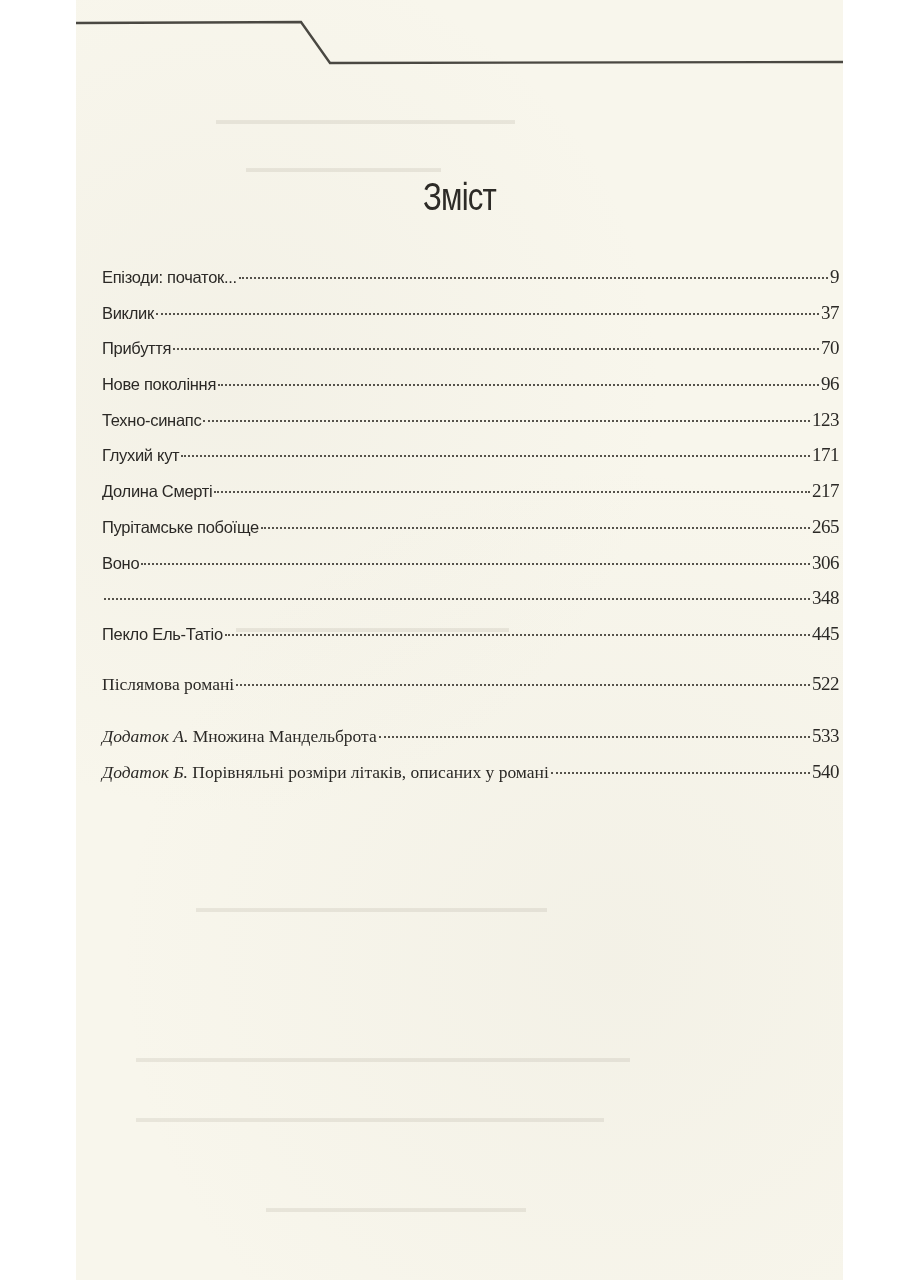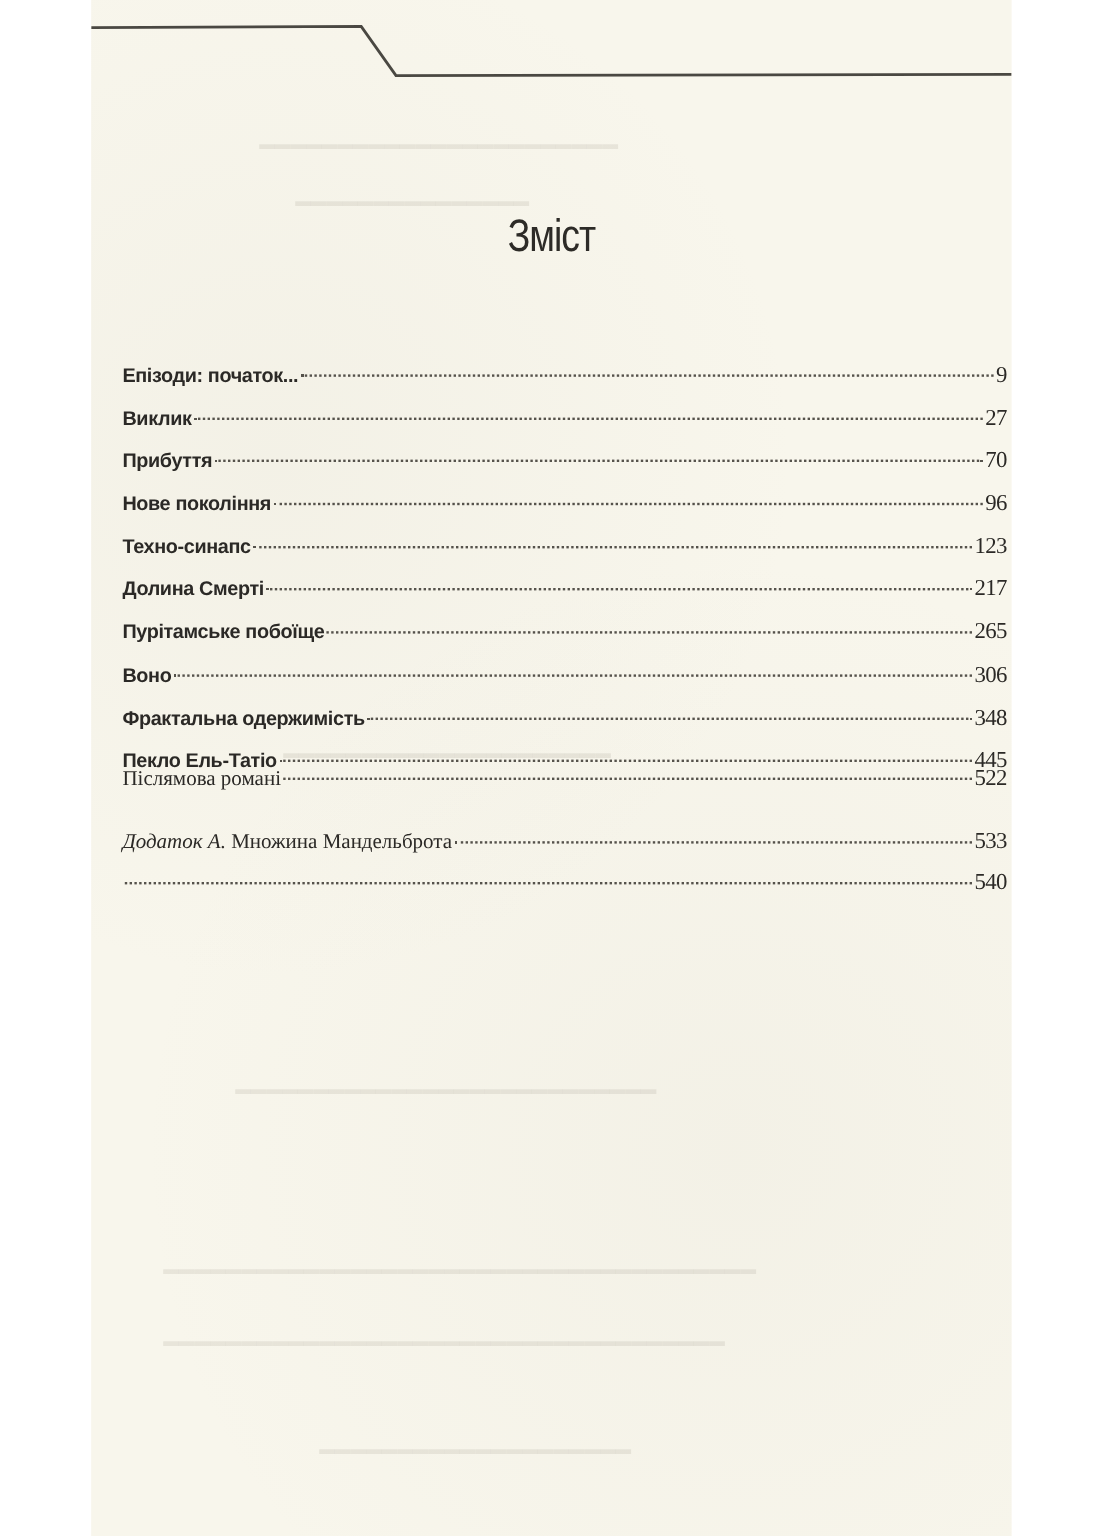--- a/index.html
+++ b/index.html
@@ -61,23 +61,22 @@
       height: 35.7px;
       display: flex;
       align-items: baseline;
       font-family: "Liberation Sans Narrow", "Liberation Sans", sans-serif;
       font-size: 16.5px;
       color: #2b2926;
       line-height: 26px;
       cursor: pointer;
     }
     .toc-row.bold .entry-title {
-      font-weight: bold;
+      font-weight: normal;
       letter-spacing: -0.3px;
-      margin-top: 36px;
     }
     .entry-title {
       white-space: nowrap;
       flex: 0 0 auto;
       transform-origin: left;
     }
     .leader {
       flex: 1 1 auto;
       margin: 0 2px;
       border-bottom: 2px dotted #55524b;
@@ -124,54 +123,58 @@
   <div class="toc">
 
     <div class="toc-row bold">
       <span class="entry-title">Епізоди: початок...</span>
       <span class="leader"></span>
       <span class="page-num">9</span>
     </div>
     <div class="toc-row bold">
       <span class="entry-title">Виклик</span>
       <span class="leader"></span>
-      <span class="page-num">27</span>
+      <span class="page-num">37</span>
     </div>
     <div class="toc-row bold">
       <span class="entry-title">Прибуття</span>
       <span class="leader"></span>
       <span class="page-num">70</span>
     </div>
     <div class="toc-row bold">
       <span class="entry-title">Нове покоління</span>
       <span class="leader"></span>
       <span class="page-num">96</span>
     </div>
     <div class="toc-row bold">
       <span class="entry-title">Техно-синапс</span>
       <span class="leader"></span>
       <span class="page-num">123</span>
     </div>
     <div class="toc-row bold">
+      <span class="entry-title">Глухий кут</span>
+      <span class="leader"></span>
+      <span class="page-num">171</span>
+    </div>
+    <div class="toc-row bold">
       <span class="entry-title">Долина Смерті</span>
       <span class="leader"></span>
       <span class="page-num">217</span>
     </div>
     <div class="toc-row bold">
       <span class="entry-title">Пурітамське побоїще</span>
       <span class="leader"></span>
       <span class="page-num">265</span>
     </div>
     <div class="toc-row bold">
       <span class="entry-title">Воно</span>
       <span class="leader"></span>
       <span class="page-num">306</span>
     </div>
     <div class="toc-row bold">
-      <span class="entry-title">Фрактальна одержимість</span>
       <span class="leader"></span>
       <span class="page-num">348</span>
     </div>
     <div class="toc-row bold">
       <span class="entry-title">Пекло Ель-Татіо</span>
       <span class="leader"></span>
       <span class="page-num">445</span>
     </div>
 
     <div class="gap-after-main"></div>
@@ -183,18 +186,19 @@
     </div>
 
     <div class="gap-after-afterword"></div>
 
     <div class="toc-row serif">
       <span class="entry-title"><em>Додаток А.</em><span> Множина Мандельброта</span></span>
       <span class="leader"></span>
       <span class="page-num">533</span>
     </div>
     <div class="toc-row serif">
+      <span class="entry-title"><em>Додаток Б.</em><span> Порівняльні розміри літаків, описаних у романі</span></span>
       <span class="leader"></span>
       <span class="page-num">540</span>
     </div>
 
   </div>
 </div>
 
 </body></html>

